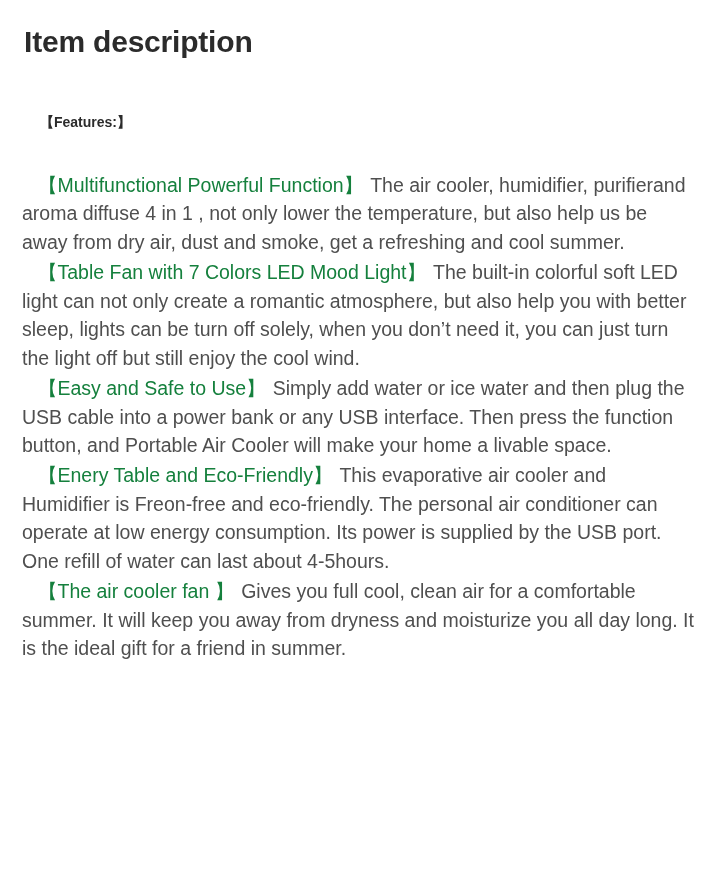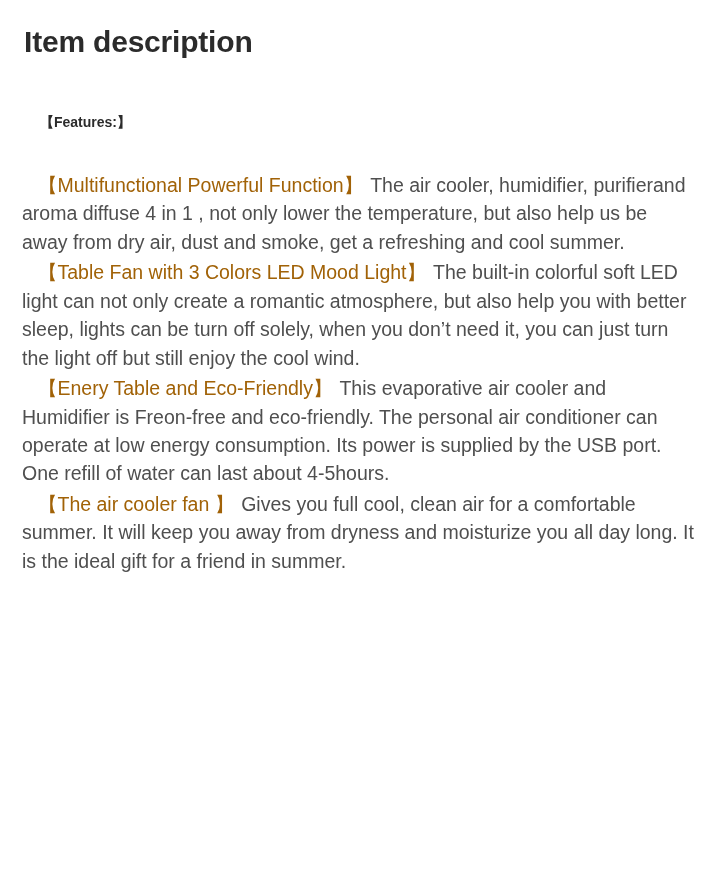--- a/index.html
+++ b/index.html
@@ -40,21 +40,21 @@
     margin-top: 40px;
   }
   .para {
     font-size: 19.5px;
     line-height: 1.46;
     color: #4f4f4f;
     margin: 0 0 2px 0;
     text-indent: 16px;
   }
   .para .bracket {
-    color: #a16207;
+    color: #15803d;
   }
   .para .gap {
     display: inline-block;
     width: 7px;
   }
 </style>
 </head>
 <body>
 
 <div class="page">
@@ -63,23 +63,26 @@
 
   <h2 class="features-heading">【Features:】</h2>
 
   <div class="body-block">
 
     <p class="para">
       <span class="bracket">【Multifunctional Powerful Function】</span><span class="gap"></span><span>The air cooler, humidifier, purifierand aroma diffuse 4 in 1 , not only lower the temperature, but also help us be away from dry air, dust and smoke, get a refreshing and cool summer.</span>
     </p>
 
     <p class="para">
-      <span class="bracket">【Table Fan with 3 Colors LED Mood Light】</span><span class="gap"></span><span>The built-in colorful soft LED light can not only create a romantic atmosphere, but also help you with better sleep, lights can be turn off solely, when you don’t need it, you can just turn the light off but still enjoy the cool wind.</span>
+      <span class="bracket">【Table Fan with 7 Colors LED Mood Light】</span><span class="gap"></span><span>The built-in colorful soft LED light can not only create a romantic atmosphere, but also help you with better sleep, lights can be turn off solely, when you don’t need it, you can just turn the light off but still enjoy the cool wind.</span>
     </p>
 
+    <p class="para">
+      <span class="bracket">【Easy and Safe to Use】</span><span class="gap"></span><span>Simply add water or ice water and then plug the USB cable into a power bank or any USB interface. Then press the function button, and Portable Air Cooler will make your home a livable space.</span>
+    </p>
 
     <p class="para">
       <span class="bracket">【Enery Table and Eco-Friendly】</span><span class="gap"></span><span>This evaporative air cooler and Humidifier is Freon-free and eco-friendly. The personal air conditioner can operate at low energy consumption. Its power is supplied by the USB port. One refill of water can last about 4-5hours.</span>
     </p>
 
     <p class="para">
       <span class="bracket">【The air cooler fan 】</span><span class="gap"></span><span>Gives you full cool, clean air for a comfortable summer. It will keep you away from dryness and moisturize you all day long. It is the ideal gift for a friend in summer.</span>
     </p>
 
   </div>

